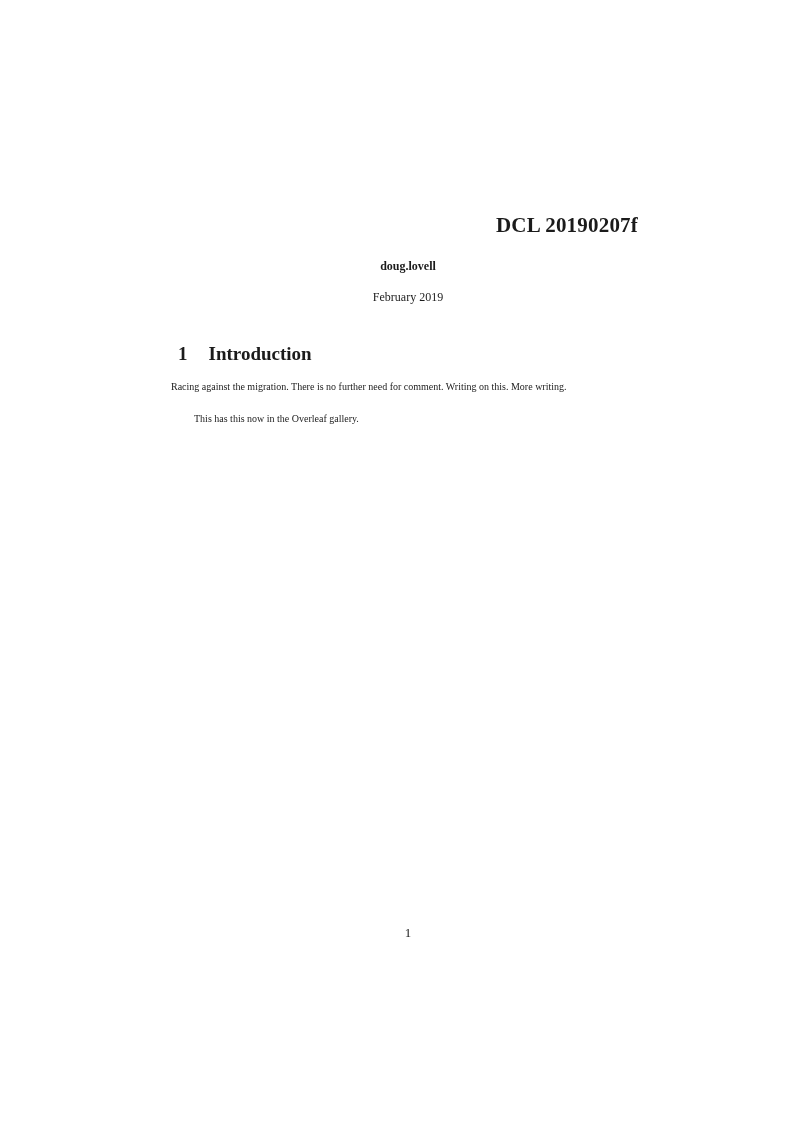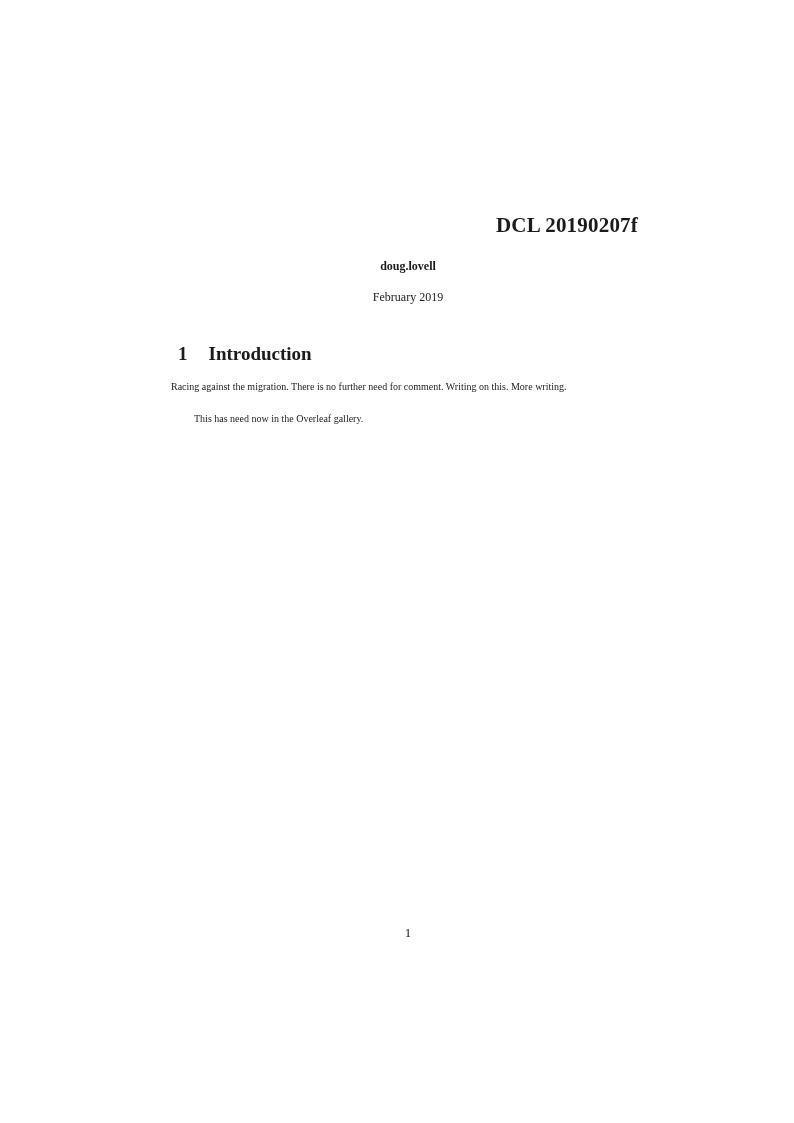--- a/index.html
+++ b/index.html
@@ -92,17 +92,17 @@
 
   <div class="doc-date">February 2019</div>
 
   <h2 class="section-heading">
     <span class="section-number">1</span>
     <span class="section-title">Introduction</span>
   </h2>
 
   <p class="body-text para-1">Racing against the migration. There is no further need for comment. Writing on this. More writing.</p>
 
-  <p class="body-text para-2">This has need now in the Overleaf gallery.</p>
+  <p class="body-text para-2">This has this now in the Overleaf gallery.</p>
 
   <div class="page-number">1</div>
 
 </div>
 
 </body></html>

